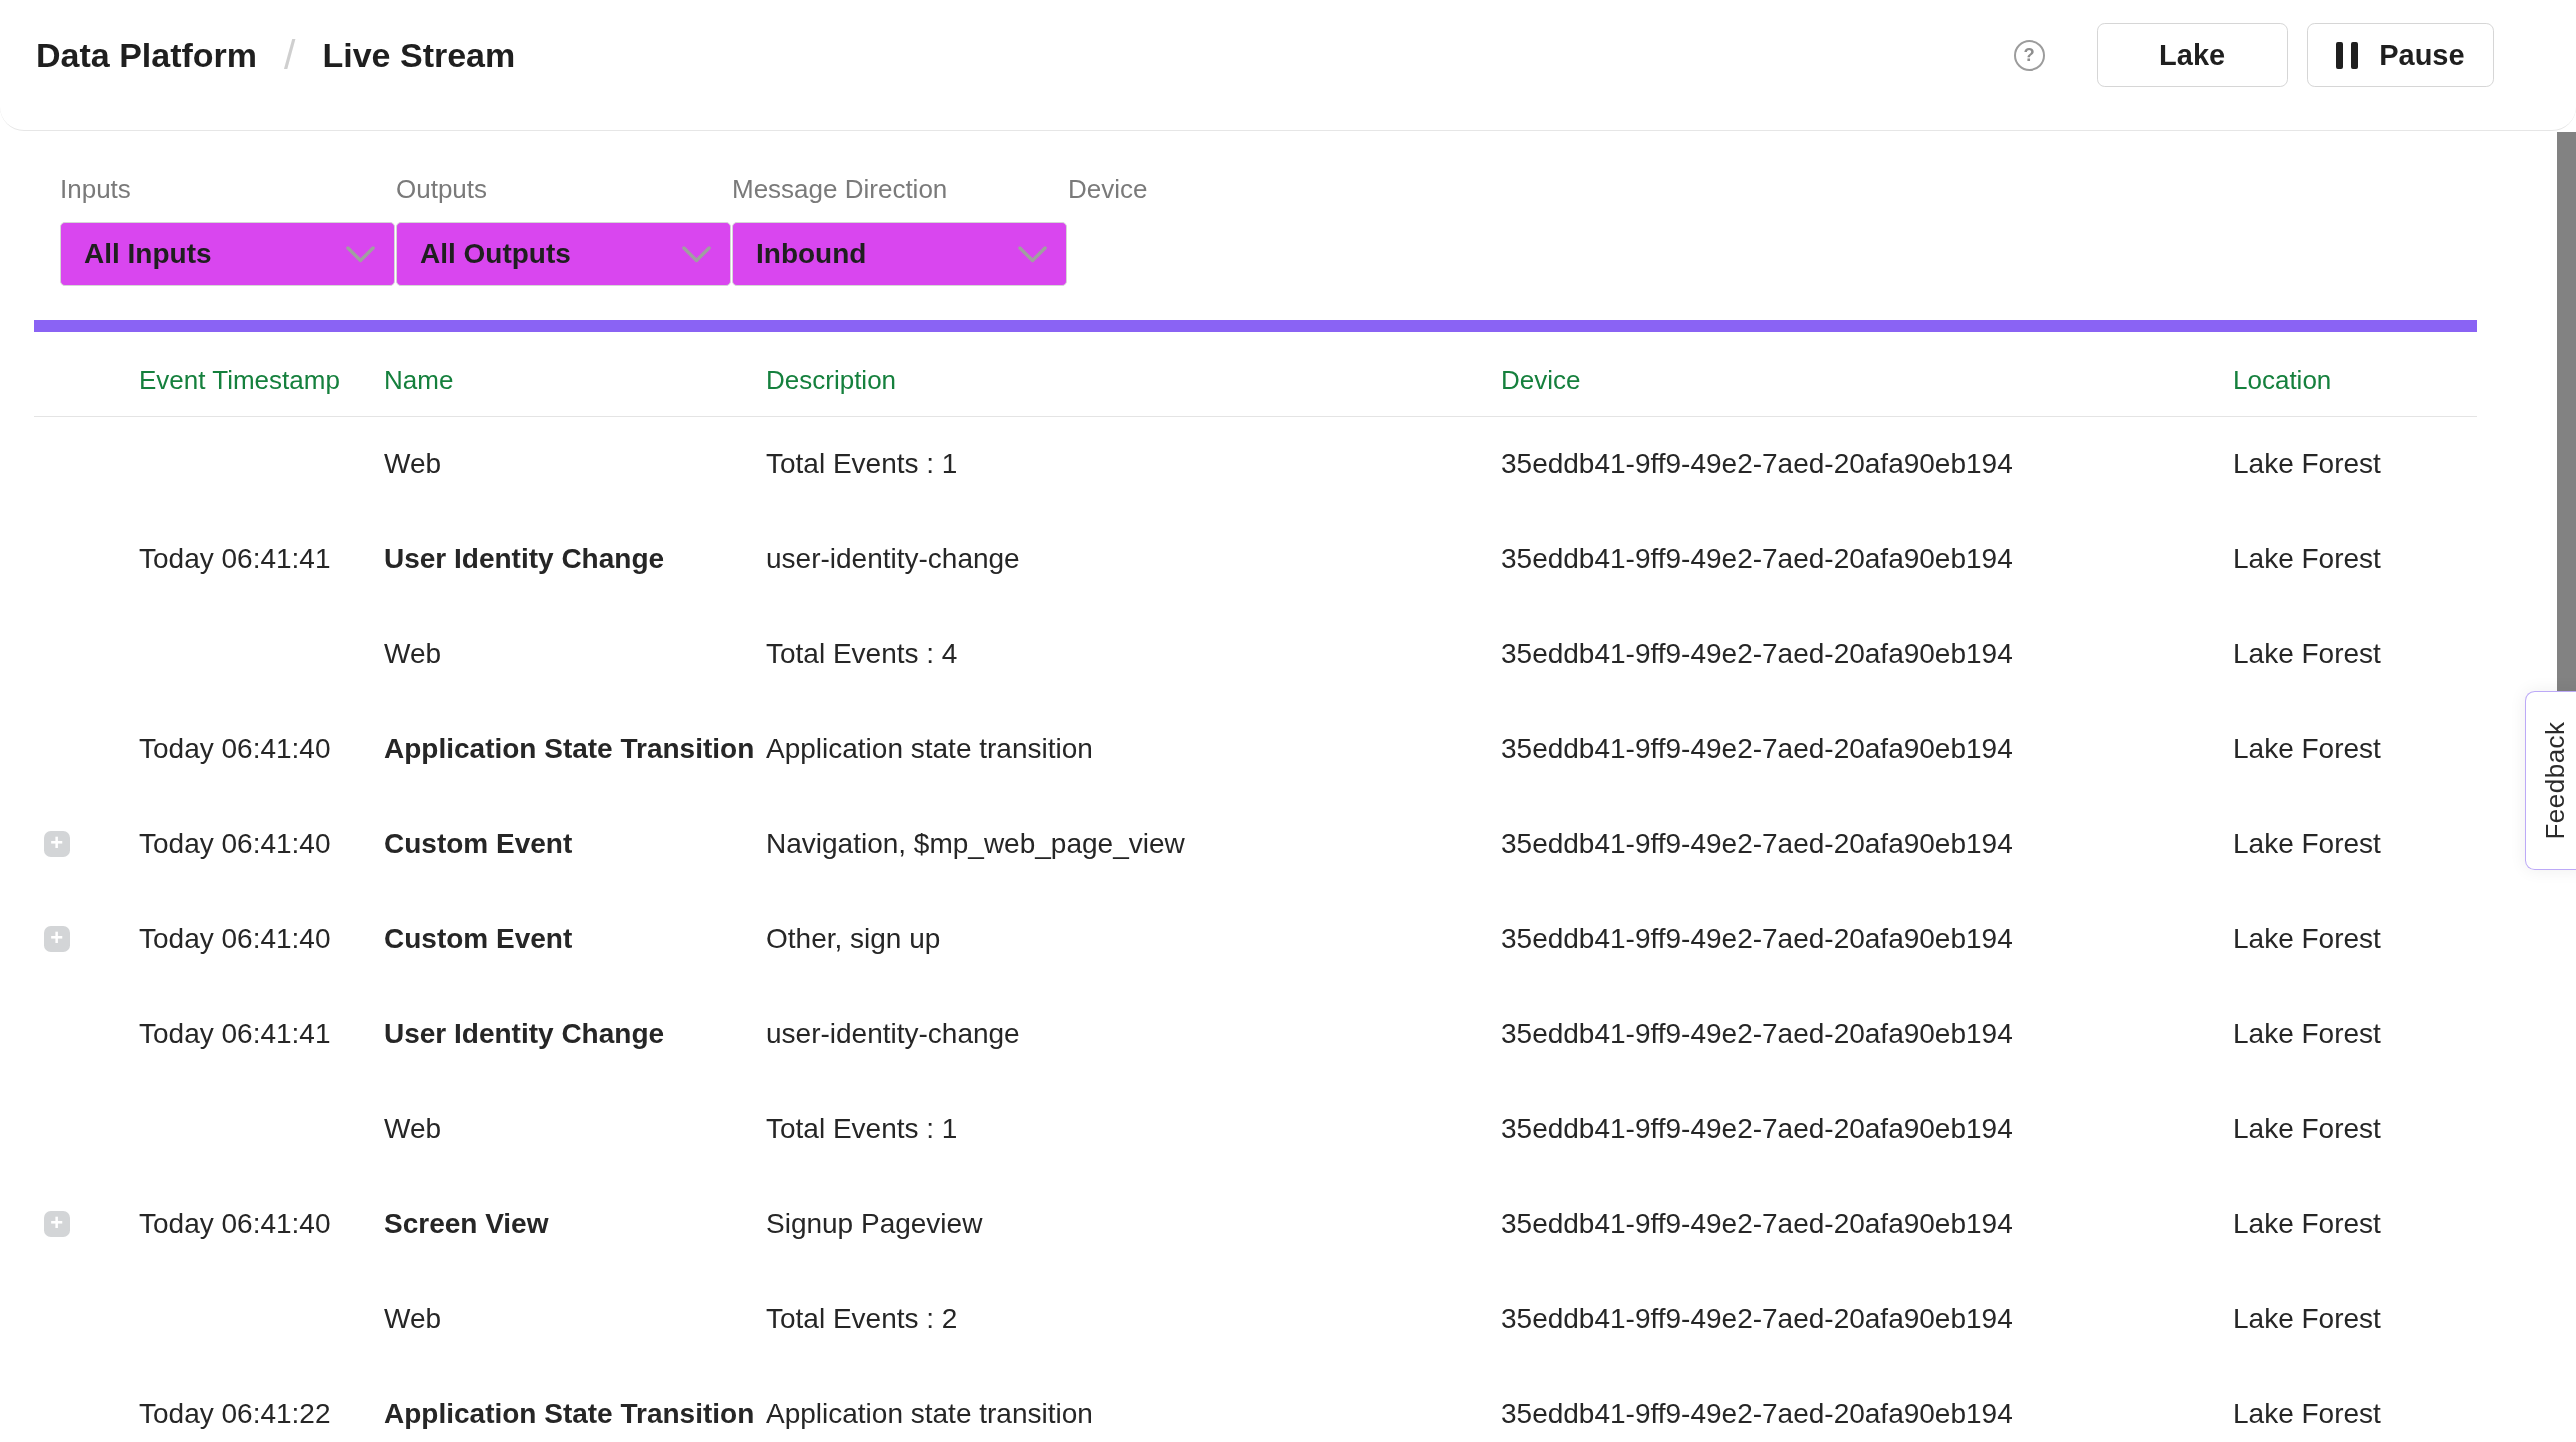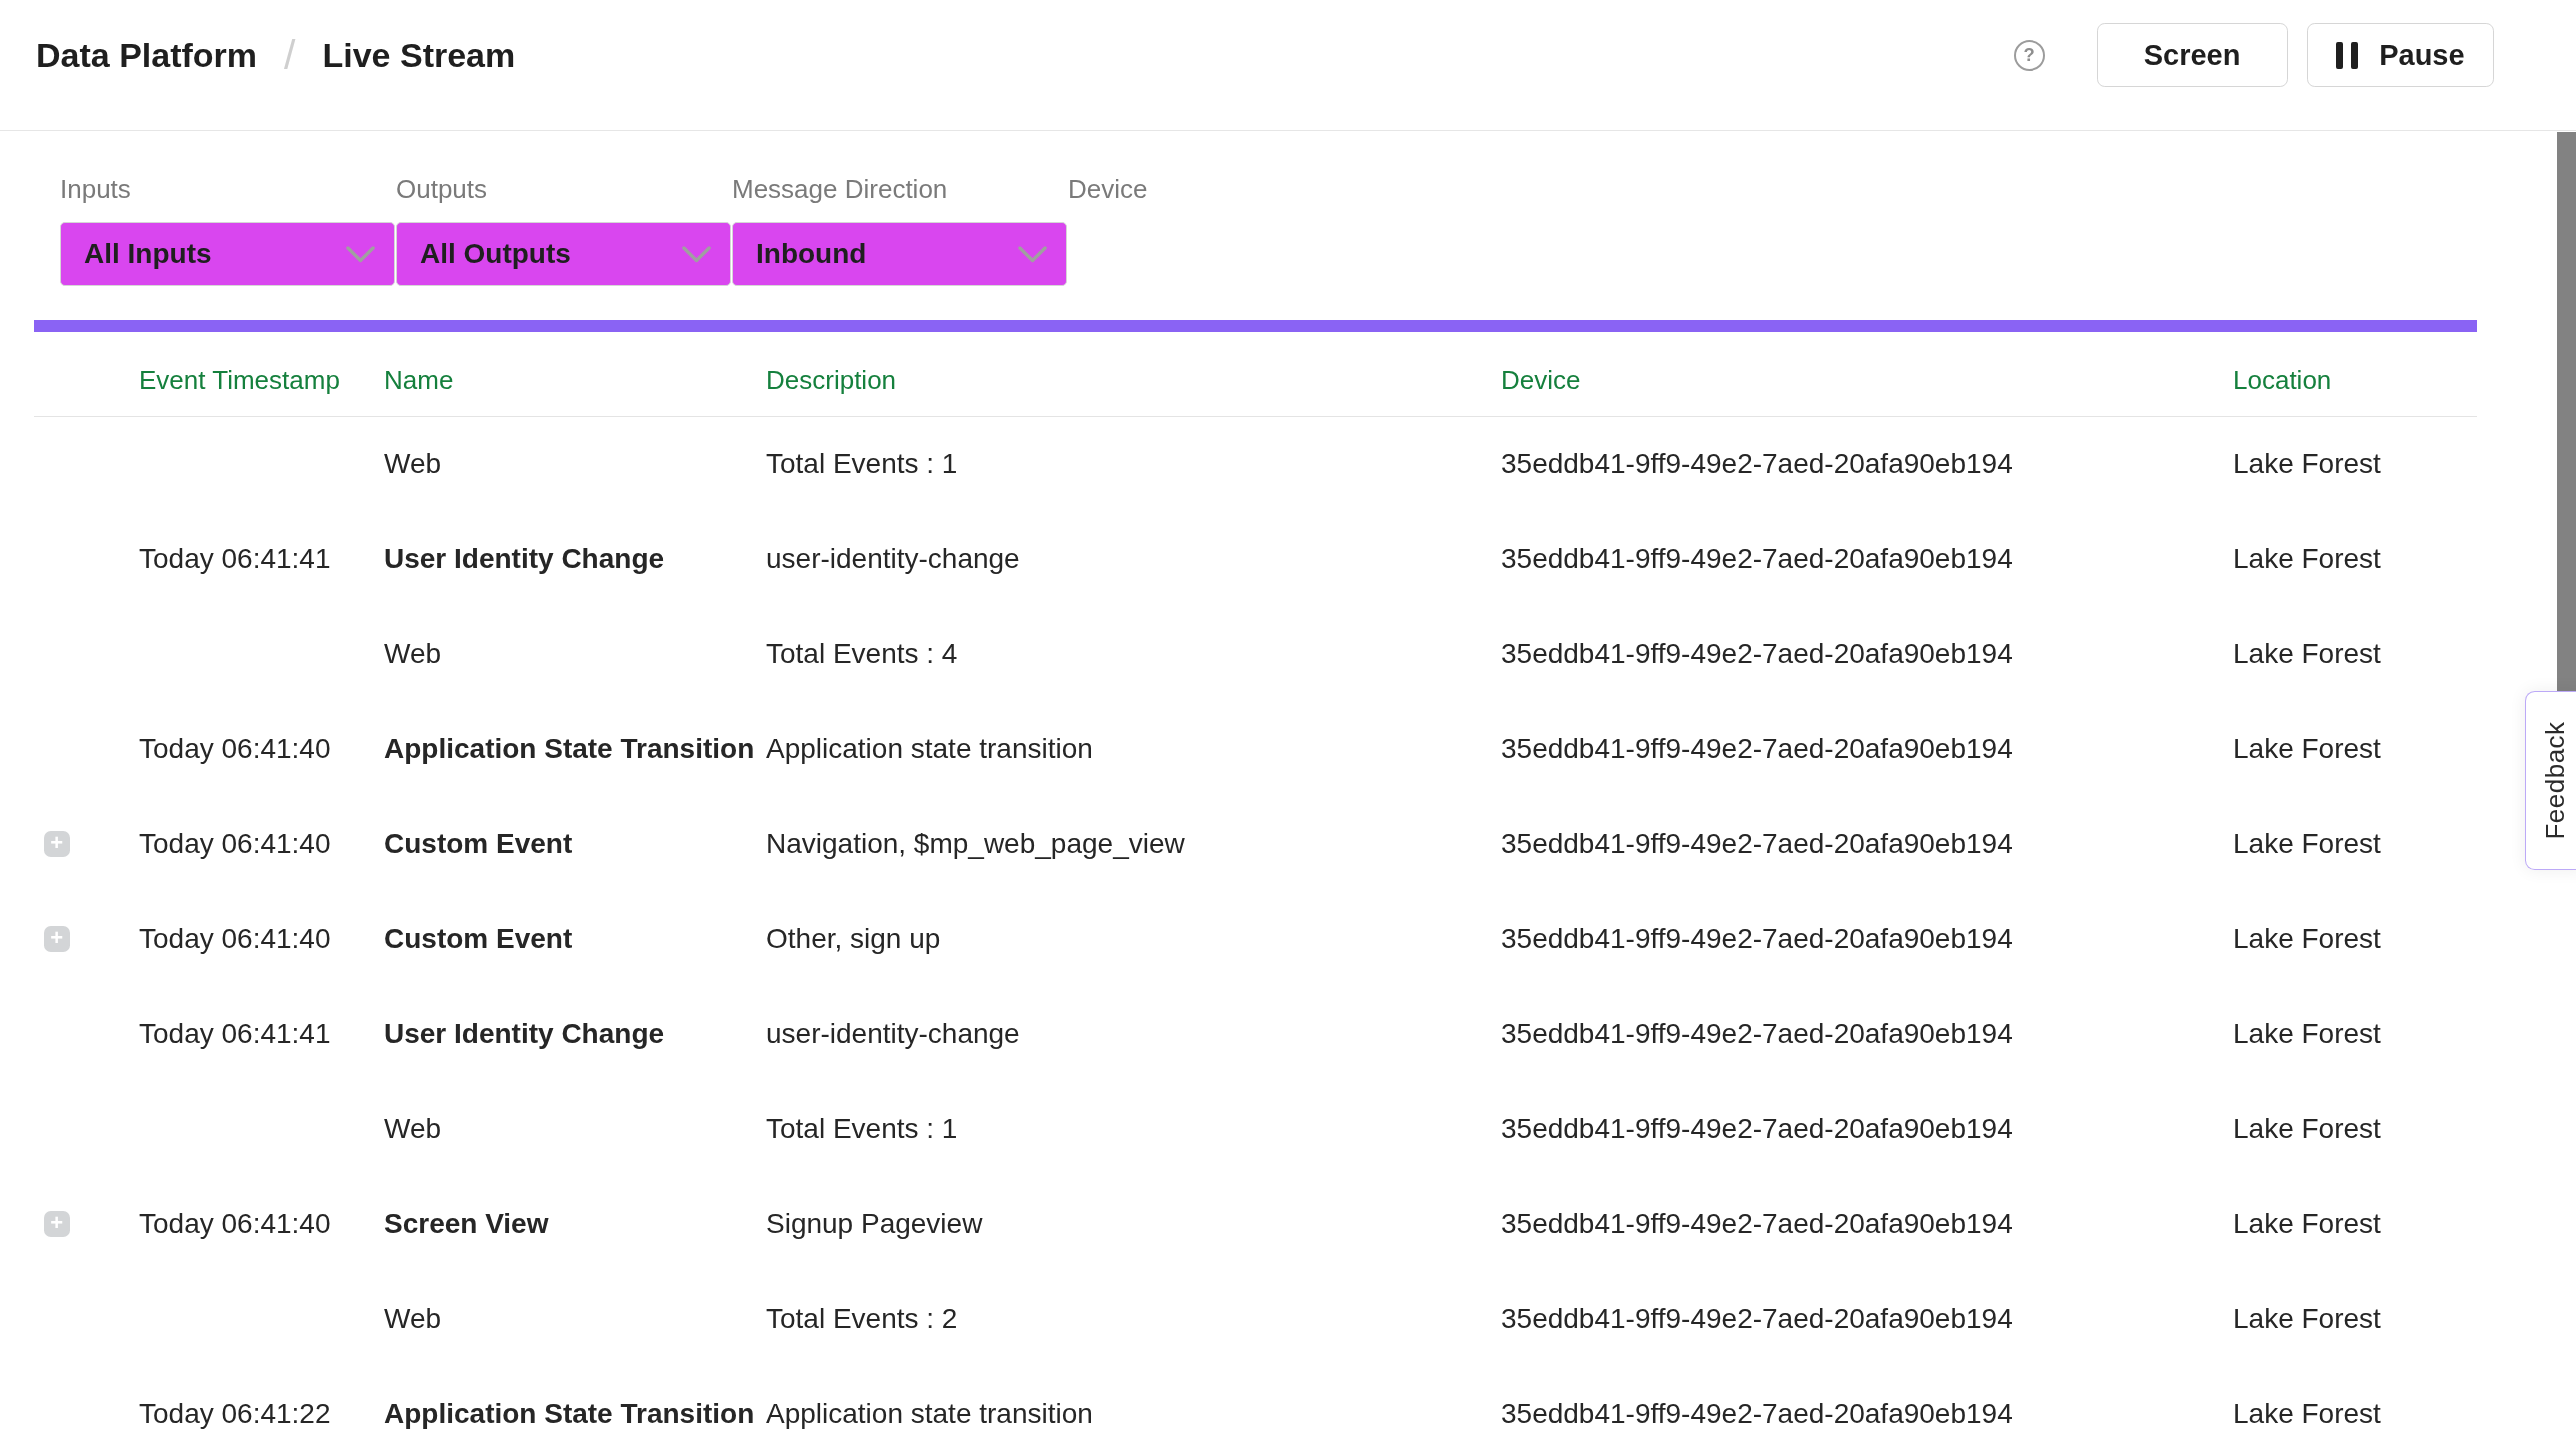--- a/index.html
+++ b/index.html
@@ -1,21 +1,21 @@
 <!DOCTYPE html>
 <html><head>
 <meta charset="utf-8">
 <style>
   * { margin:0; padding:0; box-sizing:border-box; }
   html,body { width:2576px; height:1442px; overflow:hidden; background:#ffffff;
               font-family:"Liberation Sans","DejaVu Sans",sans-serif; color:#262626; }
 
   
   .topbar { height:131px; display:flex; align-items:center;
-            padding:0 82px 19.4px 36px; border-bottom:1.9px solid #e6e6e6; }
+            padding:0 82px 19.4px 36px; border-bottom:1.9px solid #e6e6e6;border-radius:24px; }
   .breadcrumb { display:flex; align-items:center; }
   .crumb { font-size:34px; font-weight:700; color:#1f1f1f; }
   .crumb-sep { font-size:41px; font-weight:400; color:#cfcfcf; margin:0 27px; }
   .spacer { flex:1; }
   .help-circle { width:31px; height:31px; border:2.9px solid #9c9c9c; border-radius:50%;
                  display:flex; align-items:center; justify-content:center; margin-right:52px;
                  color:#8e8e8e; font-size:18.4px; font-weight:700; cursor:pointer; }
   .btn { height:64px; background:#fff; border:1.9px solid #d6d6d6; border-radius:7.8px;
          display:flex; align-items:center; justify-content:center;
          font-size:29px; font-weight:700; color:#1f1f1f; cursor:pointer; }
@@ -75,21 +75,21 @@
   <div class="breadcrumb">
     <span class="crumb">Data Platform</span>
     <span class="crumb-sep">/</span>
     <span class="crumb">Live Stream</span>
   </div>
   <div class="spacer"></div>
   <div class="help-circle">
     <span>?</span>
   </div>
   <button class="btn btn-clear">
-    <span>Screen</span>
+    <span>Lake</span>
   </button>
   <button class="btn btn-pause">
     <span class="pause-icon">
         <i></i>
         <i></i>
       </span>
     <span>Pause</span>
   </button>
 </div>
 

